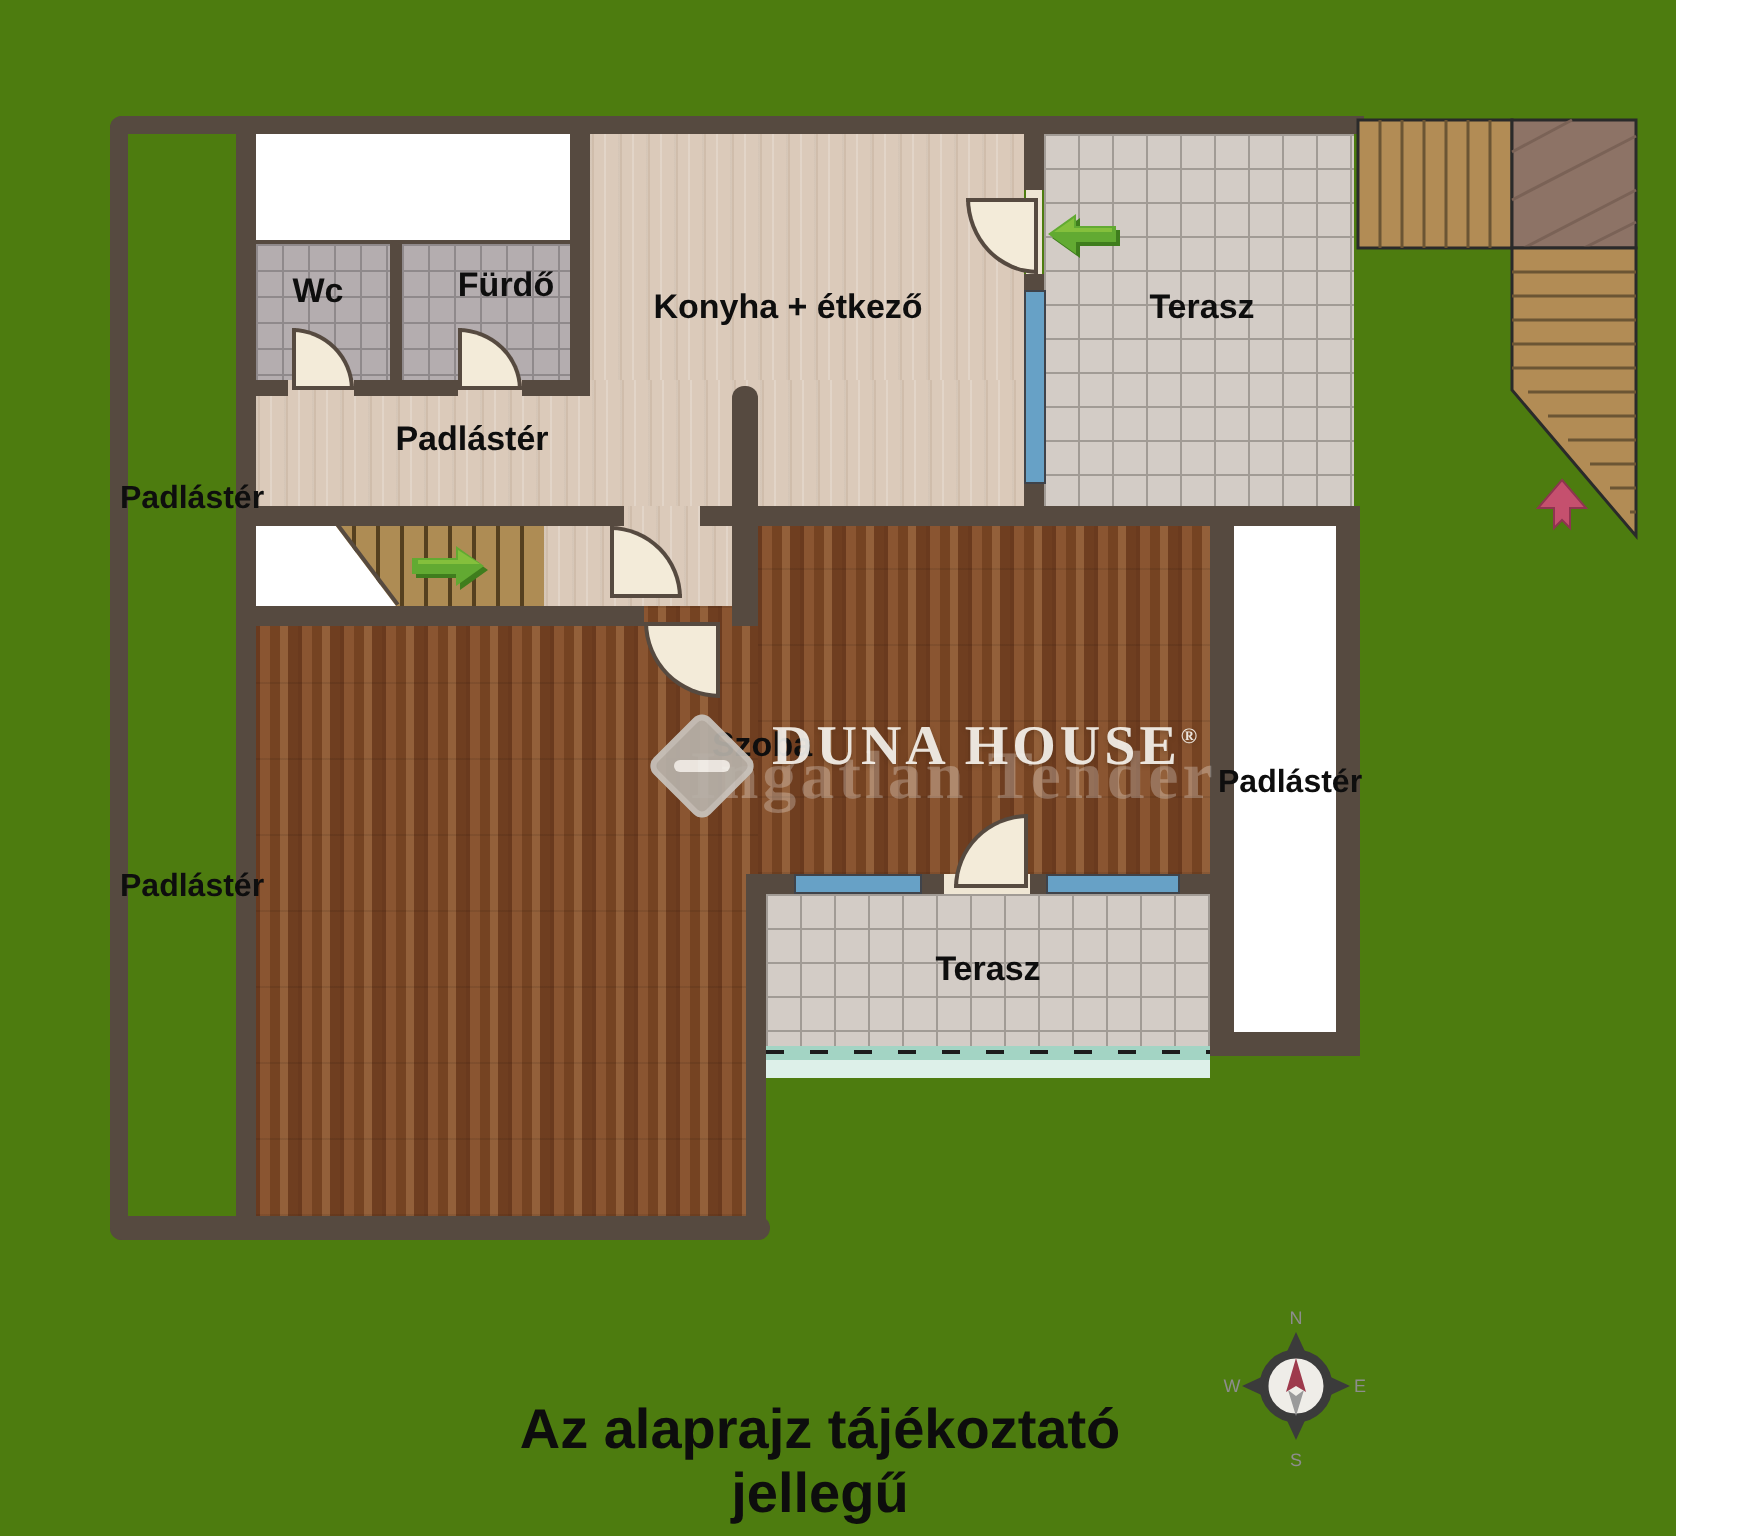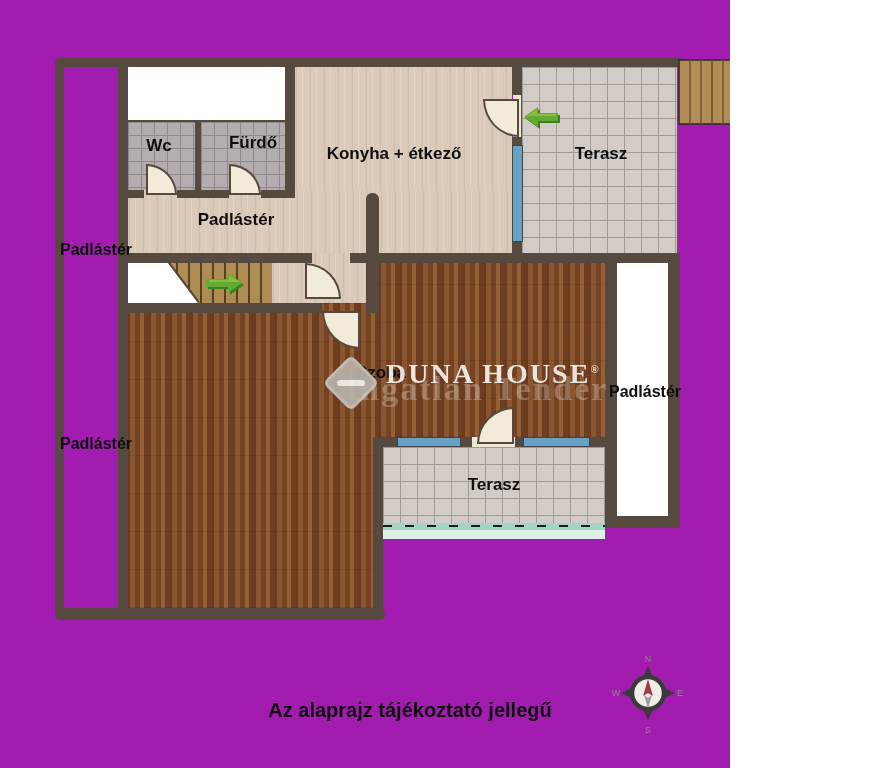--- a/index.html
+++ b/index.html
@@ -1,16 +1,16 @@
 <!DOCTYPE html>
 <html><head>
 <meta charset="utf-8">
 <style>
   html,body{margin:0;padding:0;background:#ffffff;}
-  #canvas{position:relative;width:730px;height:768px;background:#a21caf;overflow:hidden;
+  #canvas{position:relative;width:838px;height:768px;background:#4d7c0f;overflow:hidden;
           font-family:"Liberation Sans", sans-serif;}
   .abs{position:absolute;}
   .wall{position:absolute;background:#564a40;}
   .thinline{position:absolute;background:#564a40;}
   .white{position:absolute;background:#ffffff;}
   .wood-light{position:absolute;background-color:#dbcaba;
     background-image:repeating-linear-gradient(90deg, rgba(125,95,65,0.12) 0 2px, rgba(0,0,0,0) 2px 14px),
                      repeating-linear-gradient(90deg, rgba(255,255,255,0.20) 0 1px, rgba(0,0,0,0) 1px 7px);}
   .wood-dark{position:absolute;background-color:#7d4827;
     background-image:repeating-linear-gradient(0deg, rgba(0,0,0,0.08) 0 1px, rgba(0,0,0,0) 1px 38px),
@@ -39,21 +39,21 @@
     color:rgba(252,250,246,0.88);font-size:28px;letter-spacing:2px;white-space:nowrap;
     text-shadow:0 1px 2px rgba(70,45,25,0.35);}
   .wm-reg{font-size:11px;vertical-align:super;}
   .wm-sec{position:absolute;font-family:"Liberation Serif", serif;font-weight:bold;
     color:rgba(255,255,255,0.26);font-size:34px;letter-spacing:2px;white-space:nowrap;}
   .wm-diamond{position:absolute;width:40px;height:40px;background:#b7b1a9;border-radius:6px;
     transform:rotate(45deg);opacity:0.92;box-shadow:inset 0 0 0 3px rgba(255,255,255,0.25);}
   .wm-diamond::after{content:"";position:absolute;left:6px;top:17px;width:28px;height:6px;
     background:#f5f3ef;border-radius:3px;transform:rotate(-45deg);}
   .footer-title{position:absolute;font-size:23px;font-weight:bold;color:#0d0d0d;text-align:center;}
-  .footer-disc{position:absolute;font-size:20px;font-weight:bold;color:#0d0d0d;text-align:center;}
+  .footer-disc{position:absolute;font-size:28px;font-weight:bold;color:#0d0d0d;text-align:center;}
 </style>
 </head>
 <body>
 
 <div id="canvas">
 
   <div class="white" style="left:128px;top:67px;width:157px;height:53px;"></div>
   <div class="tile-bath" style="left:128px;top:122px;width:67px;height:68px;"></div>
   <div class="tile-bath" style="left:201px;top:122px;width:84px;height:68px;"></div>
   <div class="wood-light" style="left:295px;top:67px;width:217px;height:131px;"></div>

